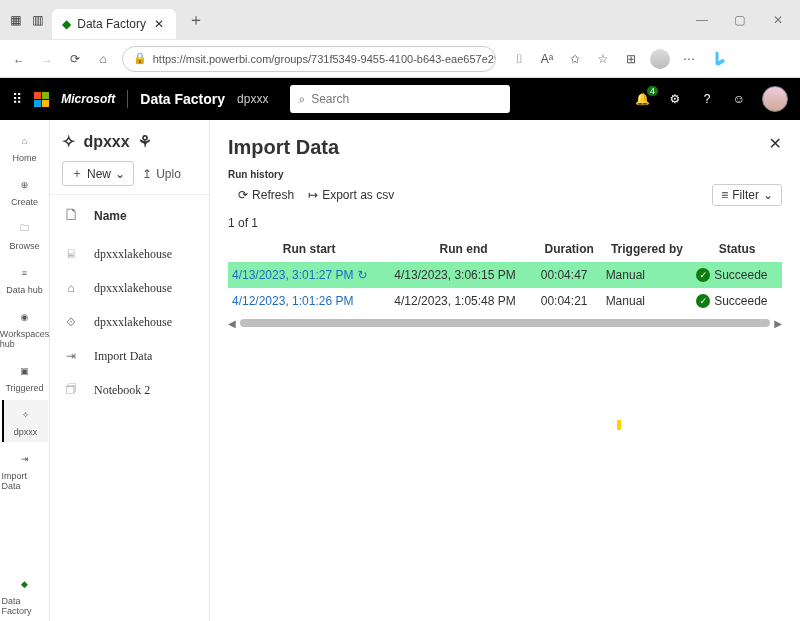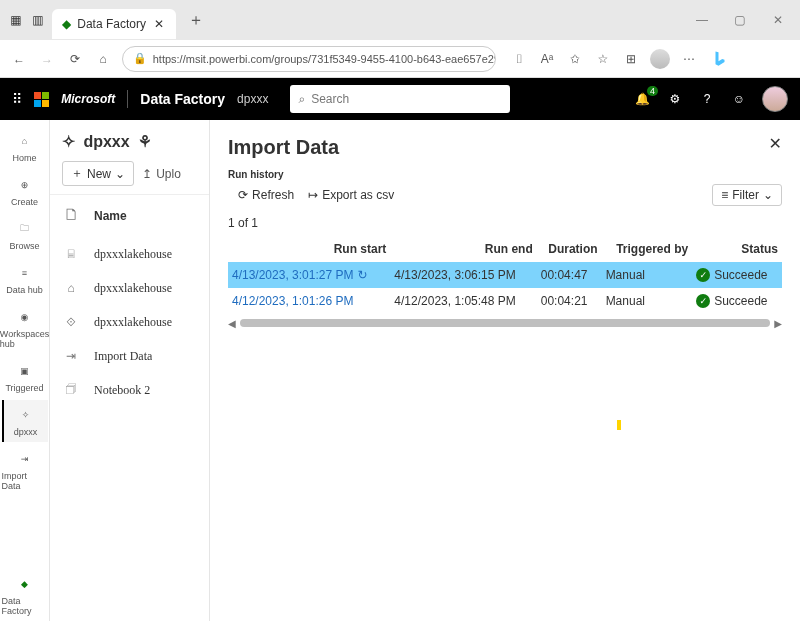--- a/index.html
+++ b/index.html
@@ -61,23 +61,23 @@
   .panel { flex:1; background:#fff; padding: 16px 18px; overflow:hidden; position:relative; }
   .panel-title { font-size: 20px; font-weight: 600; margin-bottom: 10px; }
   .close-panel { position:absolute; top:14px; right:18px; font-size:16px; cursor:pointer; }
   .subtitle { font-size: 10px; font-weight: 600; margin-bottom: 4px; }
   .history-toolbar { display:flex; align-items:center; gap: 14px; margin-bottom: 10px; padding-left:10px; }
   .tool-link { display:flex; align-items:center; gap:4px; font-size:12px; color:#333; cursor:pointer;}
   .filter-btn { margin-left:auto; border:1px solid #ccc; border-radius:3px; padding:3px 8px; display:flex; align-items:center; gap:4px; font-size:12px; cursor:pointer;}
   .count { font-size:12px; margin: 6px 0; }
 
   table { width: 100%; border-collapse: collapse; font-size:12px; }
-  th { text-align:right; font-weight:600; padding: 6px 4px; }
+  th { text-align:center; font-weight:600; padding: 6px 4px; }
   td { padding: 6px 4px; }
-  tbody tr:first-child { background:#7dd3fc; }
+  tbody tr:first-child { background:#86efac; }
   .link-cell { color:#1f6cbf; cursor:pointer; display:flex; align-items:center; gap:4px;}
   .status-cell { display:flex; align-items:center; gap:4px; white-space: nowrap; overflow:hidden;}
   .status-dot { width:14px; height:14px; border-radius:50%; background:#107c10; color:#fff; display:flex; align-items:center; justify-content:center; font-size:9px;}
   .hscroll { margin-top:2px; height:14px; display:flex; align-items:center; gap:4px; }
   .hscroll .track { flex:1; height:8px; background:#bfbfbf; border-radius:4px; }
   .hscroll .arrow { font-size:10px; color:#777; }
   .yellow-dot { position:absolute; left:407px; top:300px; width:4px; height:10px; background:#ffd400; }
 </style>
 </head>
 <body>

